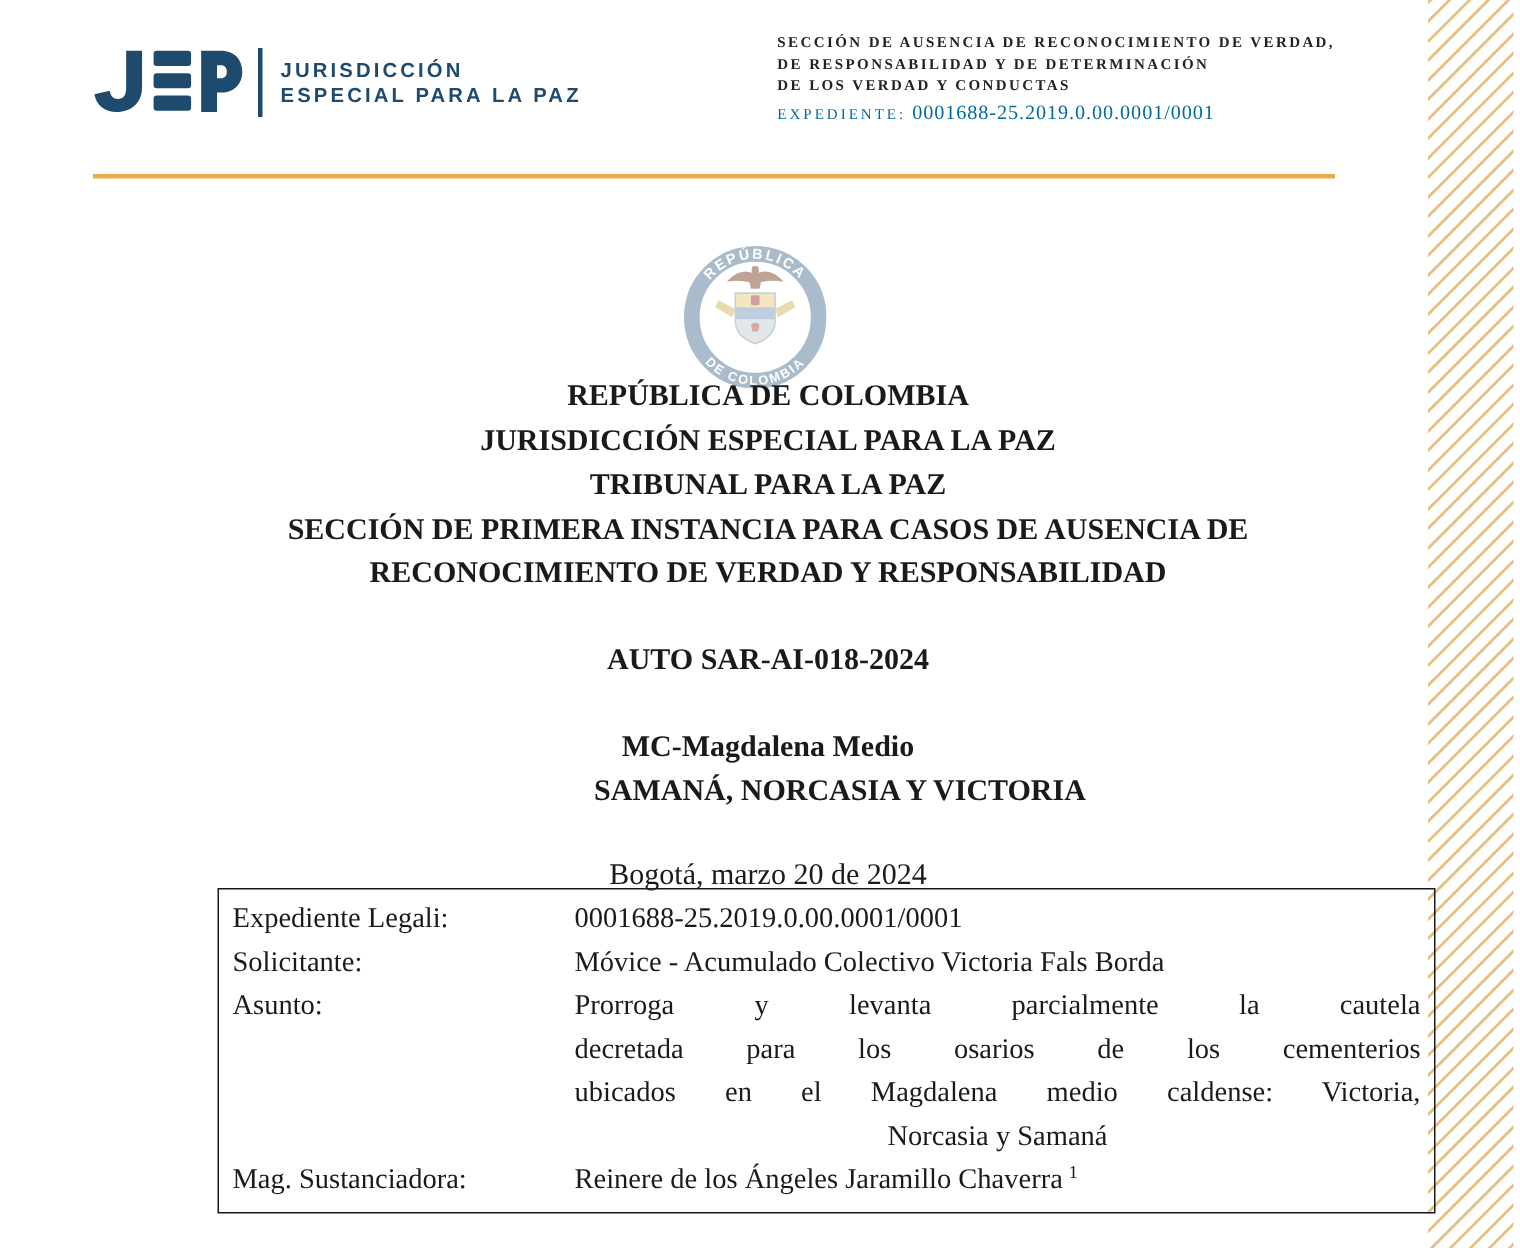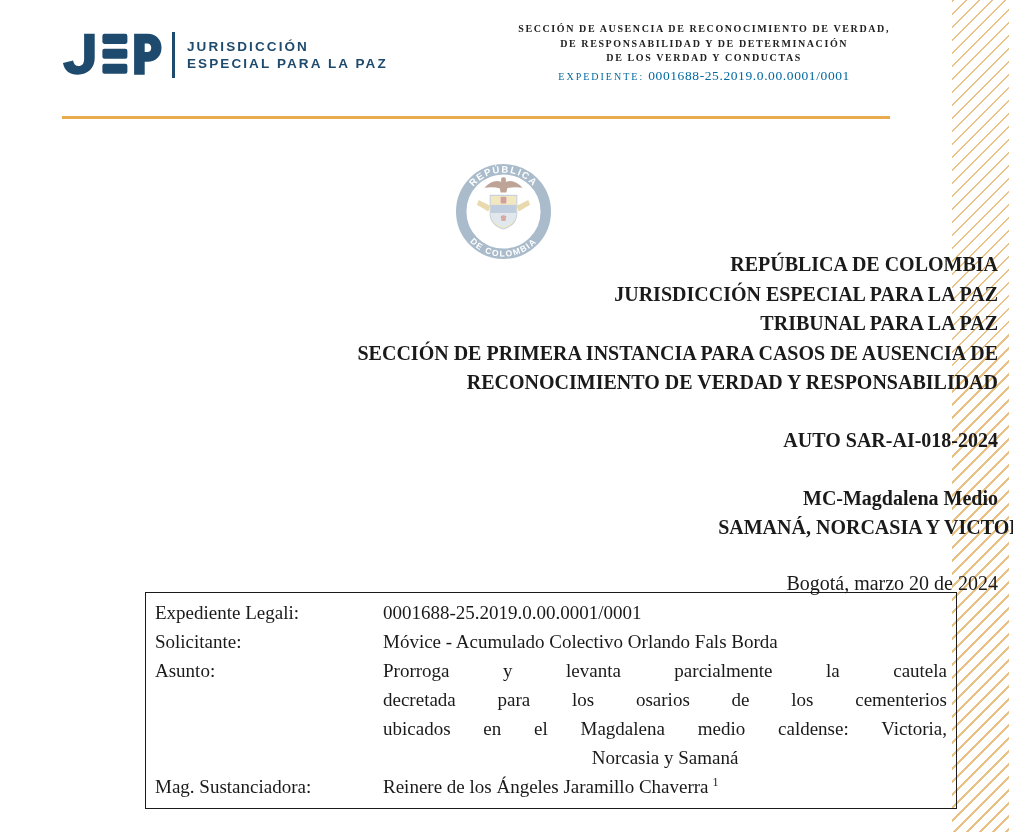--- a/index.html
+++ b/index.html
@@ -22,36 +22,36 @@
 
   
   .header { position:absolute; top:18px; left:62px; width:828px;
     display:flex; justify-content:space-between; align-items:flex-start; }
   .logo { display:flex; align-items:center; margin-top:14px; }
   .jep-mark { width:100px; height:46px; display:block; }
   .logo-divider { width:3px; height:46px; background:#1e4a6d; margin:0 12px 0 10px; }
   .wordmark { font-family:"Liberation Sans", sans-serif; color:#1e4a6d;
     font-weight:bold; font-size:13.5px; letter-spacing:2.1px; line-height:17px; }
 
-  .section-ref { text-align:center; padding-top:4px; }
+  .section-ref { text-align:left; padding-top:4px; }
   .sec-line { font-weight:bold; font-size:10px; letter-spacing:1.6px;
     line-height:14.5px; color:#222222; }
   .exp-line { margin-top:1px; line-height:16px; color:#0369a1; }
   .exp-label { font-size:10px; letter-spacing:2px; }
   .exp-value { font-size:13.5px; letter-spacing:0.6px; }
 
   .gold-rule { position:absolute; top:116px; left:62px; width:828px;
     height:2.5px; background:#e8ab4e; }
 
   
   .seal { position:absolute; top:164px; left:456px; width:95px; height:95px; }
   .seal svg { width:100%; height:100%; display:block; }
 
   
-  .center-line { position:absolute; left:6px; width:992px; text-align:right; }
+  .center-line { position:absolute; left:16px; width:992px; text-align:center; }
   .titles { top:250px; font-weight:bold; font-size:20px; line-height:29.5px; }
   .auto-line { top:429px; font-weight:bold; font-size:20px; }
   .case-line1 { top:487px; font-weight:bold; font-size:20px; }
   .case-line2 { top:516px; font-weight:bold; font-size:20px;padding-left:48px; }
   .date-line { top:572px; font-size:20px; }
 
   
   .case-table {
     position:absolute; top:592px; left:145px; width:812px;
     box-sizing:border-box; border:1.5px solid #1a1a1a;
@@ -144,21 +144,21 @@
     <div class="center-line case-line2">SAMANÁ, NORCASIA Y VICTORIA</div>
     <div class="center-line date-line">Bogotá, marzo 20 de 2024</div>
 
     <section class="case-table">
       <div class="ct-row">
         <div class="ct-label">Expediente Legali:</div>
         <div class="ct-value">0001688-25.2019.0.00.0001/0001</div>
       </div>
       <div class="ct-row">
         <div class="ct-label">Solicitante:</div>
-        <div class="ct-value">Móvice - Acumulado Colectivo Orlando Fals Borda</div>
+        <div class="ct-value">Móvice - Acumulado Colectivo Victoria Fals Borda</div>
       </div>
       <div class="ct-row">
         <div class="ct-label">Asunto:</div>
         <div class="ct-value">
           <div class="jline">Prorroga y levanta parcialmente la cautela</div>
           <div class="jline">decretada para los osarios de los cementerios</div>
           <div class="jline">ubicados en el Magdalena medio caldense: Victoria,</div>
           <div class="jline-last">Norcasia y Samaná</div>
         </div>
       </div>

